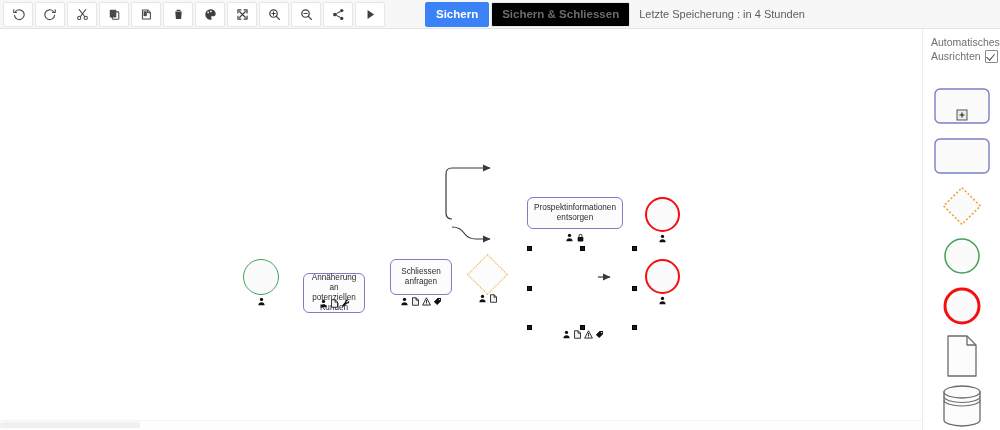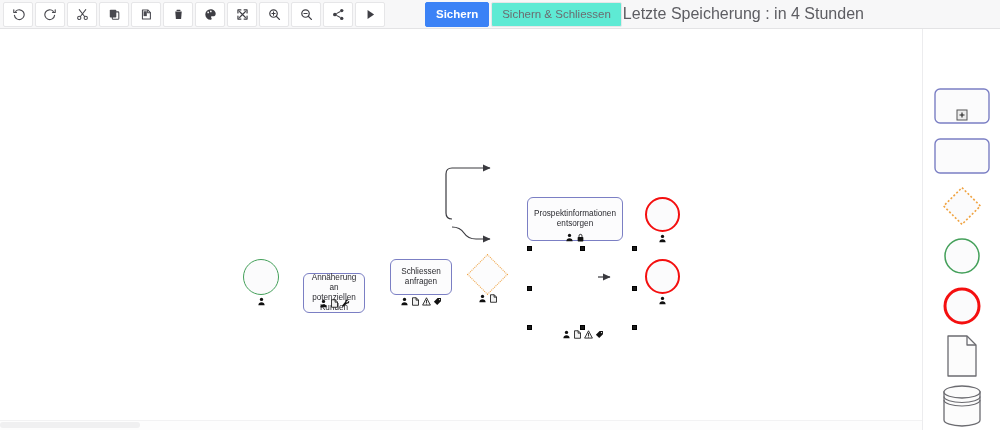--- a/index.html
+++ b/index.html
@@ -26,30 +26,30 @@
     background: #ffffff;
     border: 1px solid #e6e6e8;
     border-radius: 2px;
     display: flex; align-items: center; justify-content: center;
     cursor: pointer;
     box-sizing: border-box;
   }
   .tb-btn svg { display:block; }
   .tb-text {
     height: 25px; margin: 0 1px; padding: 0 10px;
-    background: #5eead4; border: 1px solid #e6e6e8; border-radius: 2px;
+    background: #000000; border: 1px solid #e6e6e8; border-radius: 2px;
     display: flex; align-items: center; justify-content: center;
     font-size: 11.5px; color: #6b6b70; cursor: pointer;
-    white-space: nowrap; box-sizing: border-box;
+    white-space: nowrap; box-sizing: border-box; font-weight: bold;
   }
   .tb-text.primary {
     background: #3b82f6; border-color: #3b82f6; color: #ffffff; font-weight: 600; margin-left: 39px;
   }
   .tb-status {
-    font-size: 16px; color: #5d5d62; white-space: nowrap; text-align: center;
+    margin-left: 8px; font-size: 11px; color: #5d5d62; white-space: nowrap; text-align: center;
   }
 
   
   .canvas {
     position: absolute; left: 0; top: 29px;
     width: 922px; height: 401px;
     background: #ffffff; overflow: hidden;
   }
   .canvas-scrollbar {
     position: absolute; left: 0; bottom: 0; width: 922px; height: 9px;
@@ -323,21 +323,21 @@
       <svg width="9" height="9" viewBox="0 0 12 12">
           <circle cx="6" cy="3.2" r="2.2" fill="#111"></circle>
           <path d="M1.8 11c0-2.4 1.9-4 4.2-4s4.2 1.6 4.2 4z" fill="#111"></path>
         </svg>
       <svg width="9" height="9" viewBox="0 0 12 12">
           <path d="M2 1h5l3 3v7H2z" fill="#f2f2f2" stroke="#111" stroke-width="1.1" stroke-linejoin="round"></path>
           <path d="M6.8 1.1V4.2h3.1" fill="none" stroke="#111" stroke-width="1.1"></path>
         </svg>
     </div>
 
-    <div class="node task" style="left:527px; top:168px; width:96px; height:44px;">Prospektinformationen entsorgen</div>
+    <div class="node task" style="left:527px; top:168px; width:96px; height:32px;">Prospektinformationen entsorgen</div>
     <div class="badges" style="left:527px; top:204px; width:96px;">
       <svg width="9" height="9" viewBox="0 0 12 12">
           <circle cx="6" cy="3.2" r="2.2" fill="#111"></circle>
           <path d="M1.8 11c0-2.4 1.9-4 4.2-4s4.2 1.6 4.2 4z" fill="#111"></path>
         </svg>
       <svg width="9" height="9" viewBox="0 0 12 12">
           <rect x="2.2" y="5.2" width="7.6" height="6" rx="1" fill="#111"></rect>
           <path d="M4 5.2V3.8a2 2 0 0 1 4 0v1.4" fill="none" stroke="#111" stroke-width="1.2"></path>
         </svg>
     </div>
@@ -387,20 +387,27 @@
           <path d="M1.8 11c0-2.4 1.9-4 4.2-4s4.2 1.6 4.2 4z" fill="#111"></path>
         </svg>
     </div>
 
     <div class="canvas-scrollbar">
       <div class="thumb"></div>
     </div>
   </div>
 
   <div class="sidebar">
+    <div class="sb-head">
+      <div class="line">Automatisches</div>
+      <div class="line row2">
+        <span>Ausrichten</span>
+        <span class="sb-check"></span>
+      </div>
+    </div>
 
     <div class="palette">
 
       <div class="pal-item">
         <svg width="56" height="36" viewBox="0 0 56 36">
           <rect x="1" y="1" width="54" height="34" rx="5" fill="#fbfbfc" stroke="#7b7fc4" stroke-width="1.4"></rect>
           <rect x="23" y="22" width="10" height="10" fill="#ececec" stroke="#555" stroke-width="1"></rect>
           <path d="M25.5 27h5M28 24.5v5" stroke="#222" stroke-width="1.1"></path>
         </svg>
       </div>

